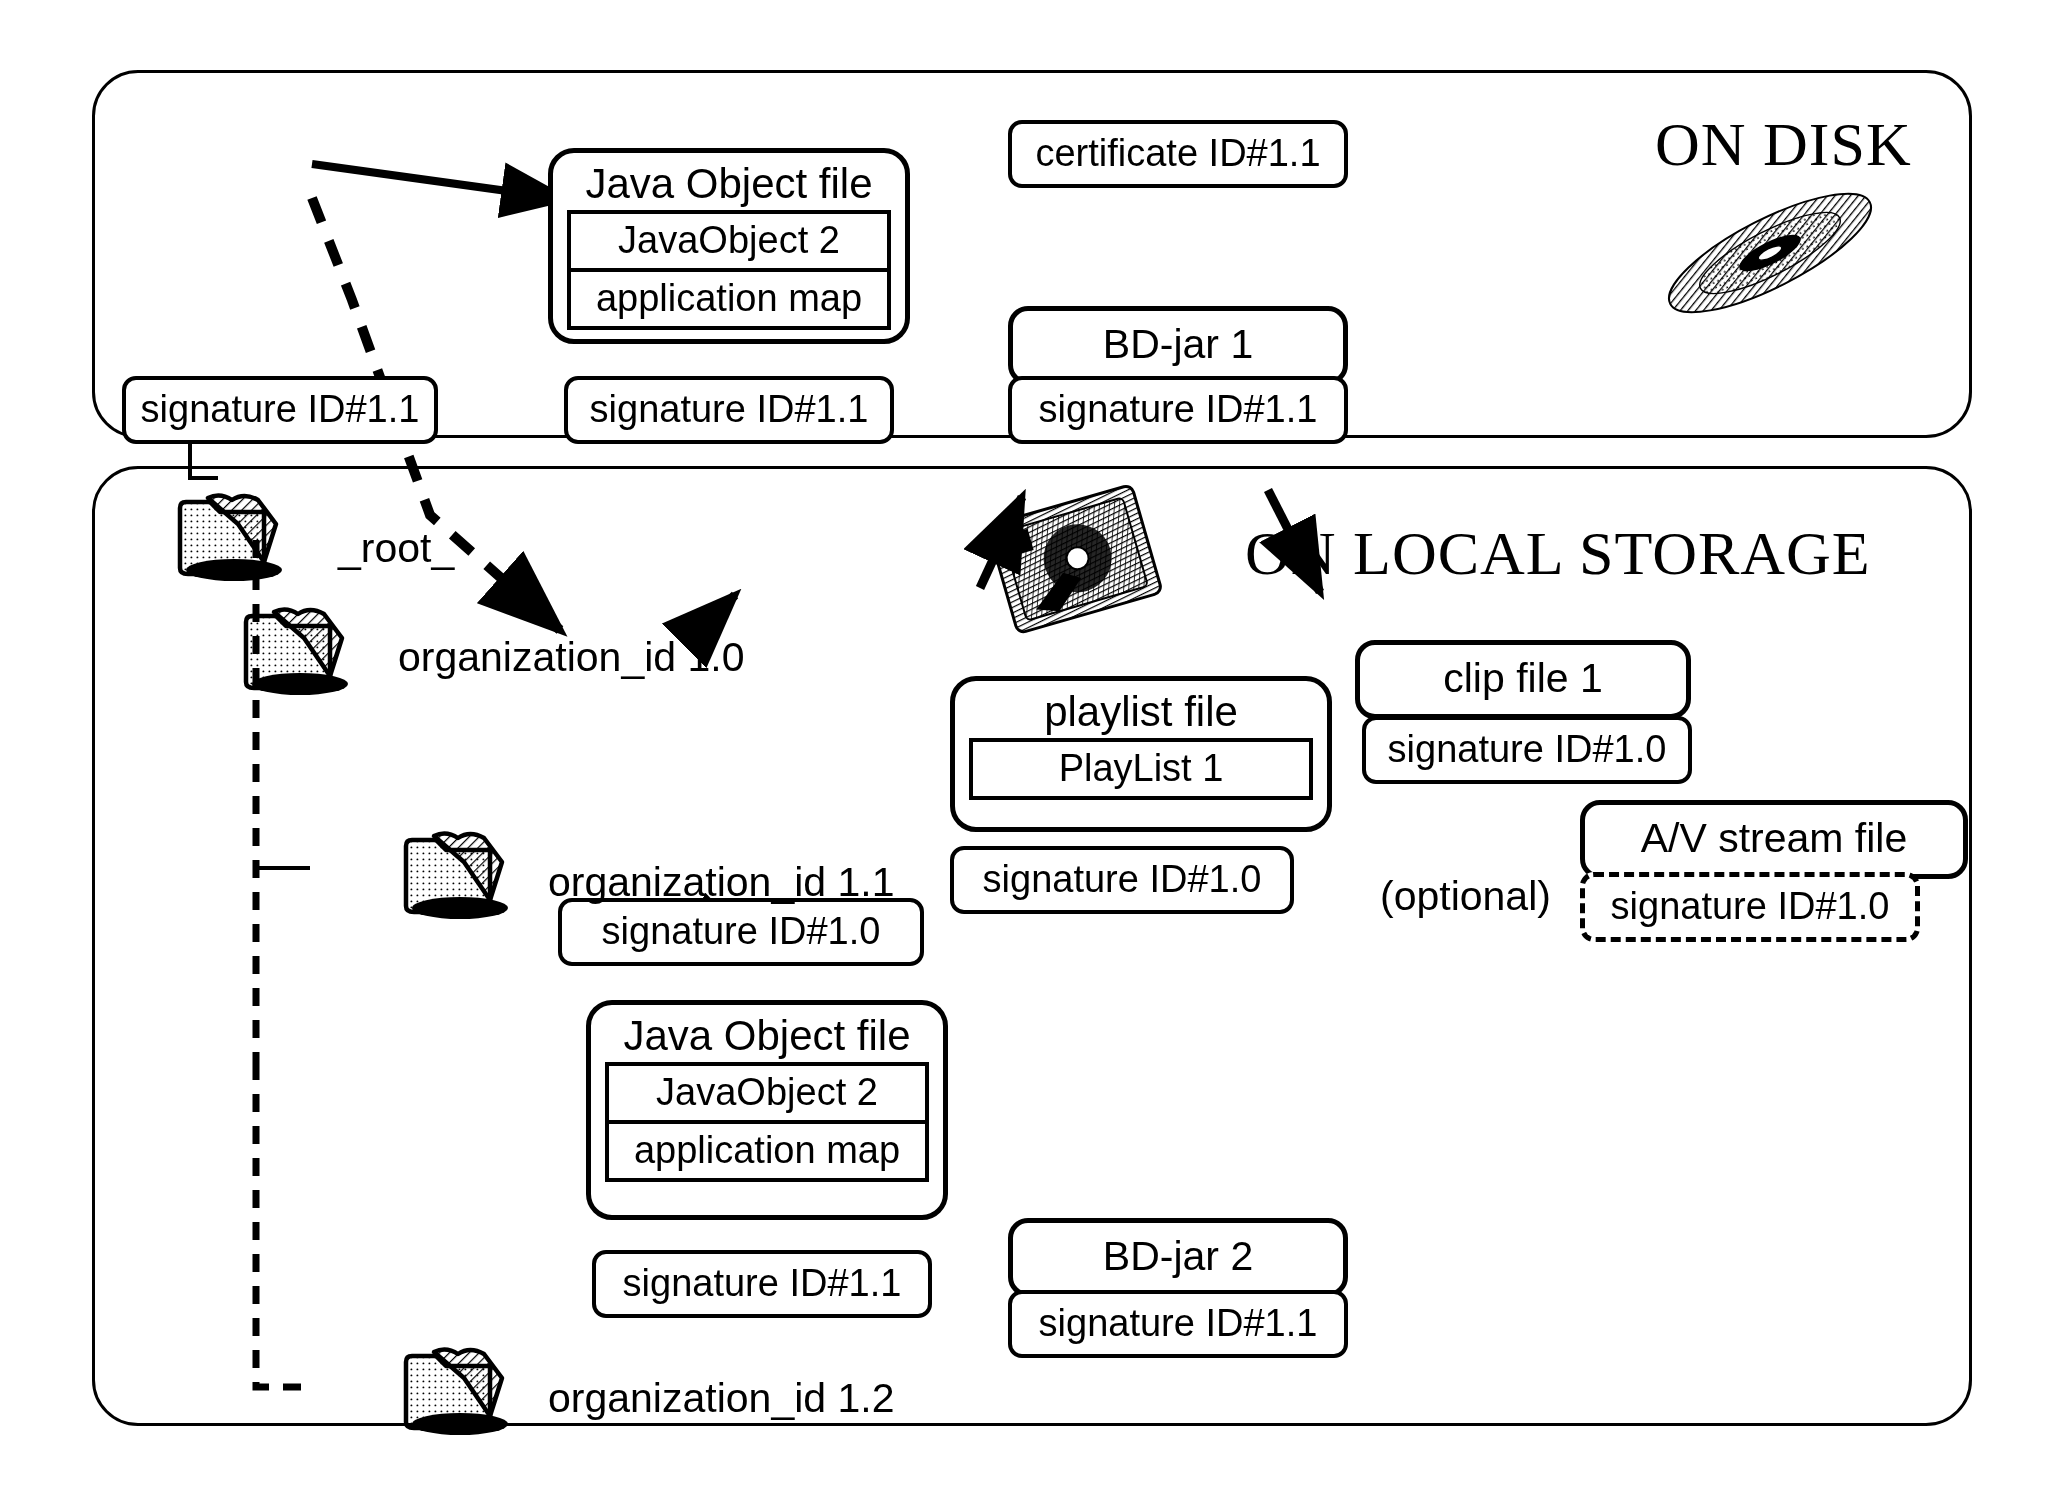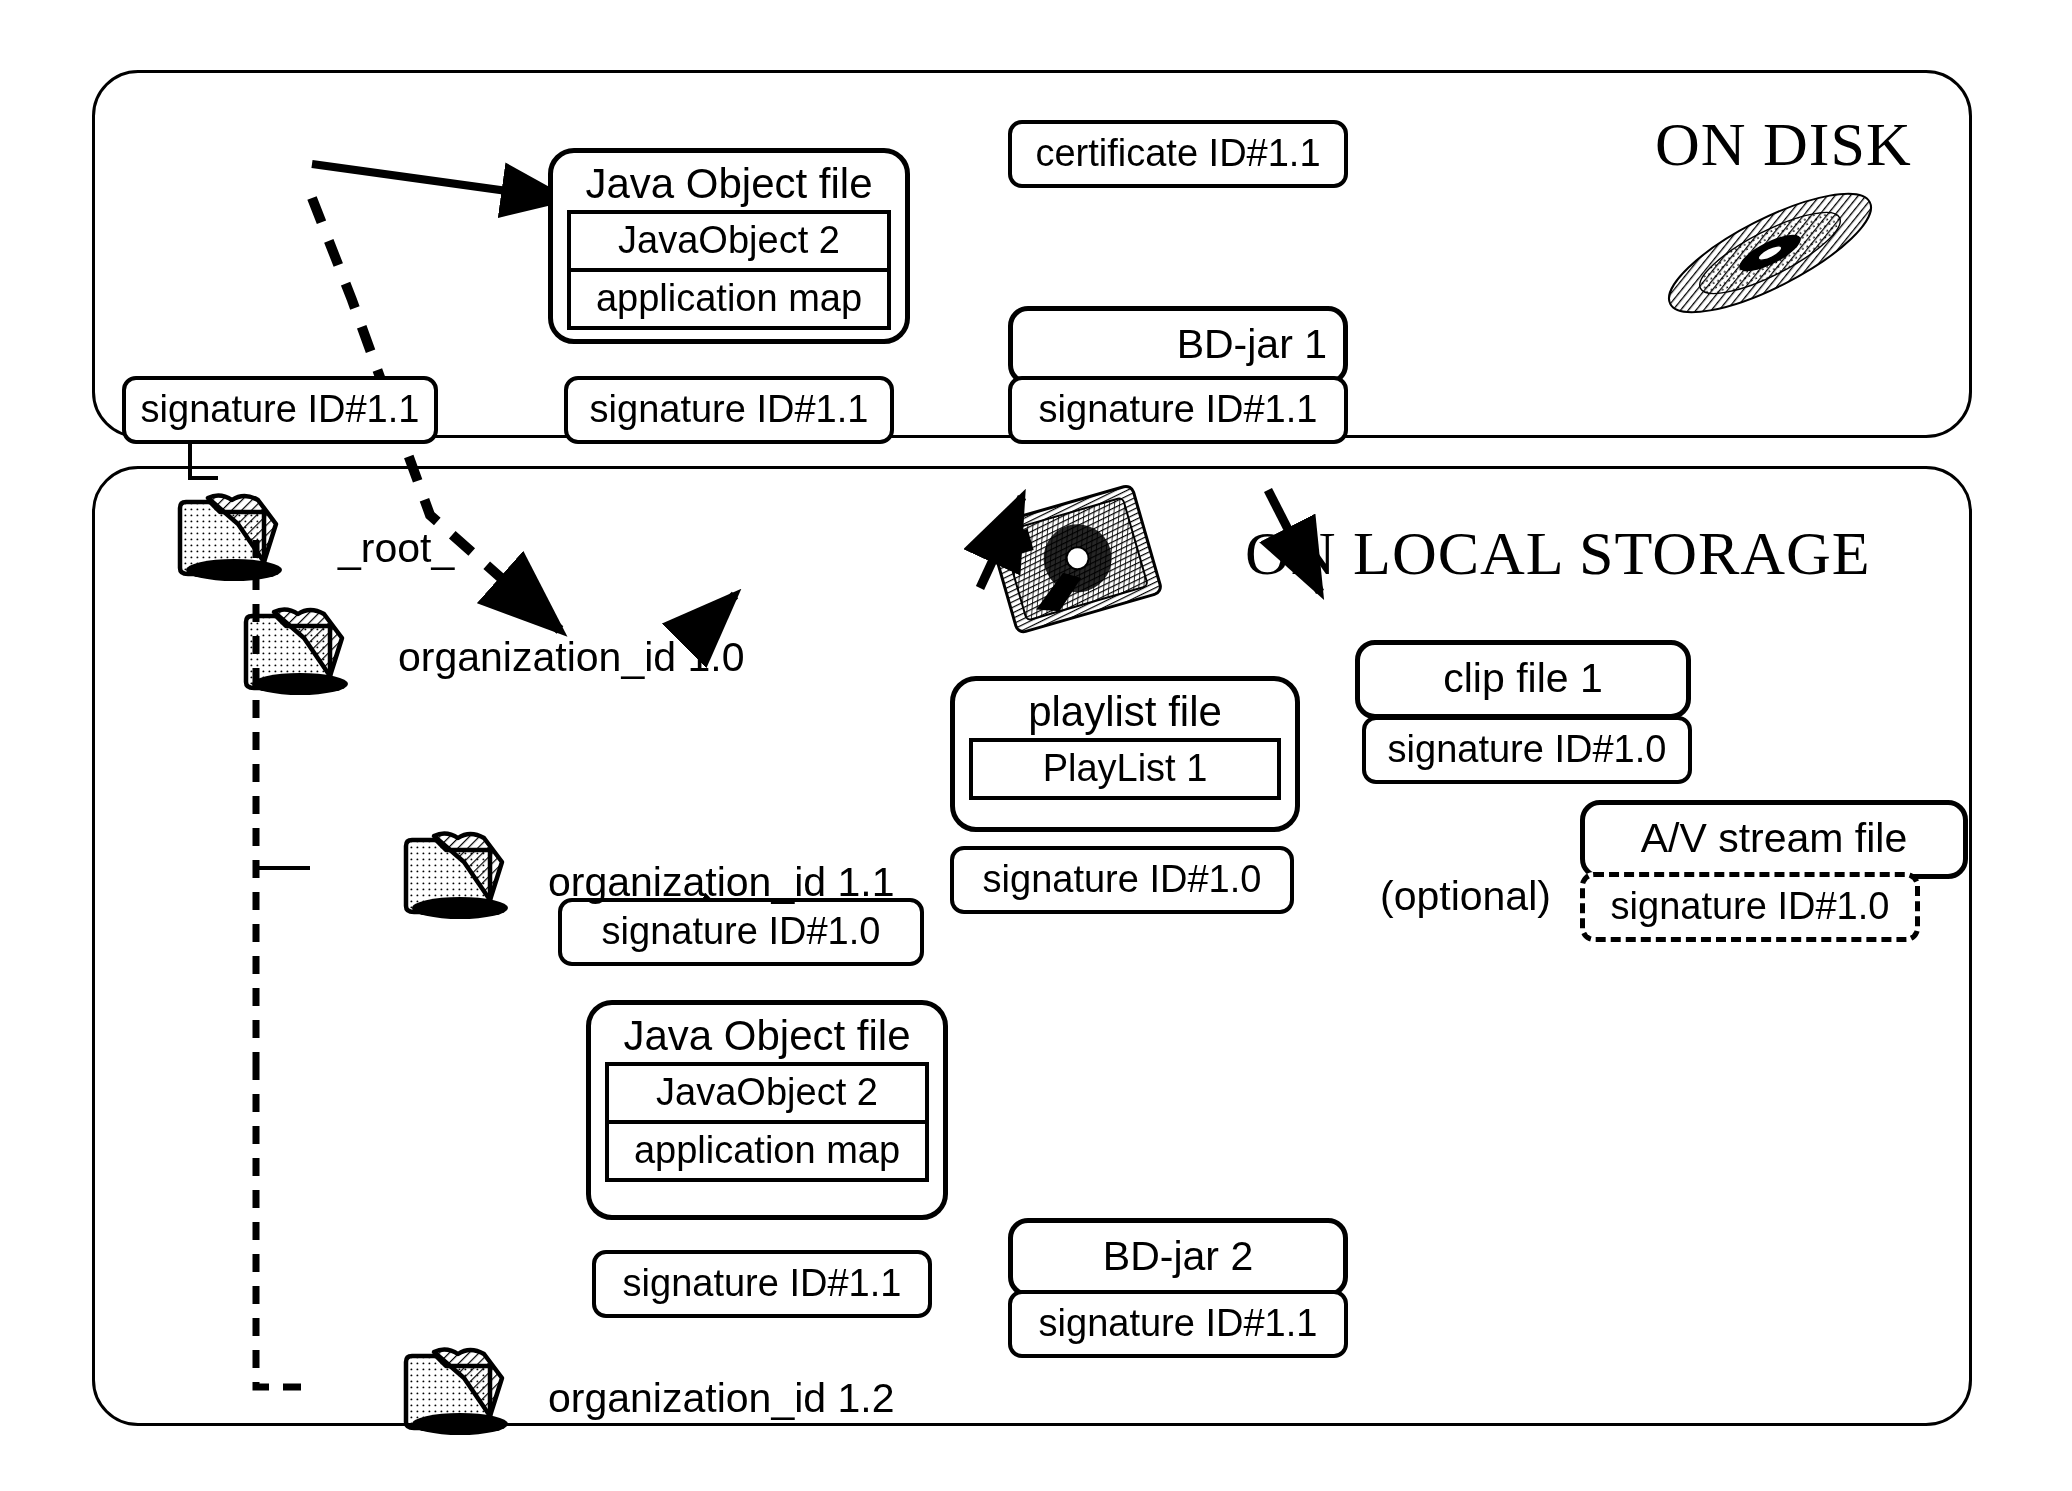--- a/index.html
+++ b/index.html
@@ -181,21 +181,21 @@
     <div class="title">Java Object file</div>
     <div class="rows">
       <div class="row">JavaObject 2</div>
       <div class="row">application map</div>
     </div>
   </div>
   <div class="pill" style="left:564px; top:376px; width:330px;">signature ID#1.1</div>
 
   <div class="pill" style="left:1008px; top:120px; width:340px;">certificate ID#1.1</div>
 
-  <div class="simplebox" style="left:1008px; top:306px; width:340px;text-align:right;">BD-jar 1</div>
+  <div class="simplebox" style="left:1008px; top:306px; width:340px;">BD-jar 1</div>
   <div class="pill" style="left:1008px; top:376px; width:340px;">signature ID#1.1</div>
 
   <div class="panel" style="left:92px; top:466px; width:1880px; height:960px;"></div>
 
   <div class="section-head" style="left:1245px; top:522px;">ON LOCAL STORAGE</div>
 
   <div class="icon-holder" style="left:980px; top:485px; width:190px; height:150px;">
     <svg width="190" height="150" viewBox="0 0 190 150">
       <defs>
         <pattern id="hddHatch" width="5" height="5" patternUnits="userSpaceOnUse" patternTransform="rotate(80)">
@@ -237,21 +237,21 @@
     <svg width="116" height="92" viewBox="0 0 116 92">
       <ellipse cx="62" cy="80" rx="48" ry="11" fill="#000"></ellipse>
       <path d="M 8 26 L 8 78 Q 8 84 16 84 L 86 84 Q 92 84 92 78 L 92 22 L 48 22 L 38 12 L 14 12 Q 8 12 8 18 Z" fill="url(#fdDot)" stroke="#000" stroke-width="4.5" stroke-linejoin="round"></path>
       <path d="M 36 8 Q 48 2 60 10 Q 72 2 86 10 L 104 34 L 92 72 L 66 34 Z" fill="url(#fdHatch)" stroke="#000" stroke-width="4.5" stroke-linejoin="round"></path>
     </svg>
   </div>
   <div class="freetext" style="left:398px; top:637px;">organization_id 1.0</div>
 
   <div class="pill" style="left:558px; top:898px; width:366px;">signature ID#1.0</div>
 
-  <div class="rbox" style="left:950px; top:676px; width:350px; height:156px;">
+  <div class="rbox" style="left:950px; top:676px; width:382px; height:156px;">
     <div class="title">playlist file</div>
     <div class="rows">
       <div class="row">PlayList 1</div>
     </div>
   </div>
   <div class="pill" style="left:950px; top:846px; width:344px;">signature ID#1.0</div>
 
   <div class="simplebox" style="left:1355px; top:640px; width:336px;">clip file 1</div>
   <div class="pill" style="left:1362px; top:716px; width:330px;">signature ID#1.0</div>
 

